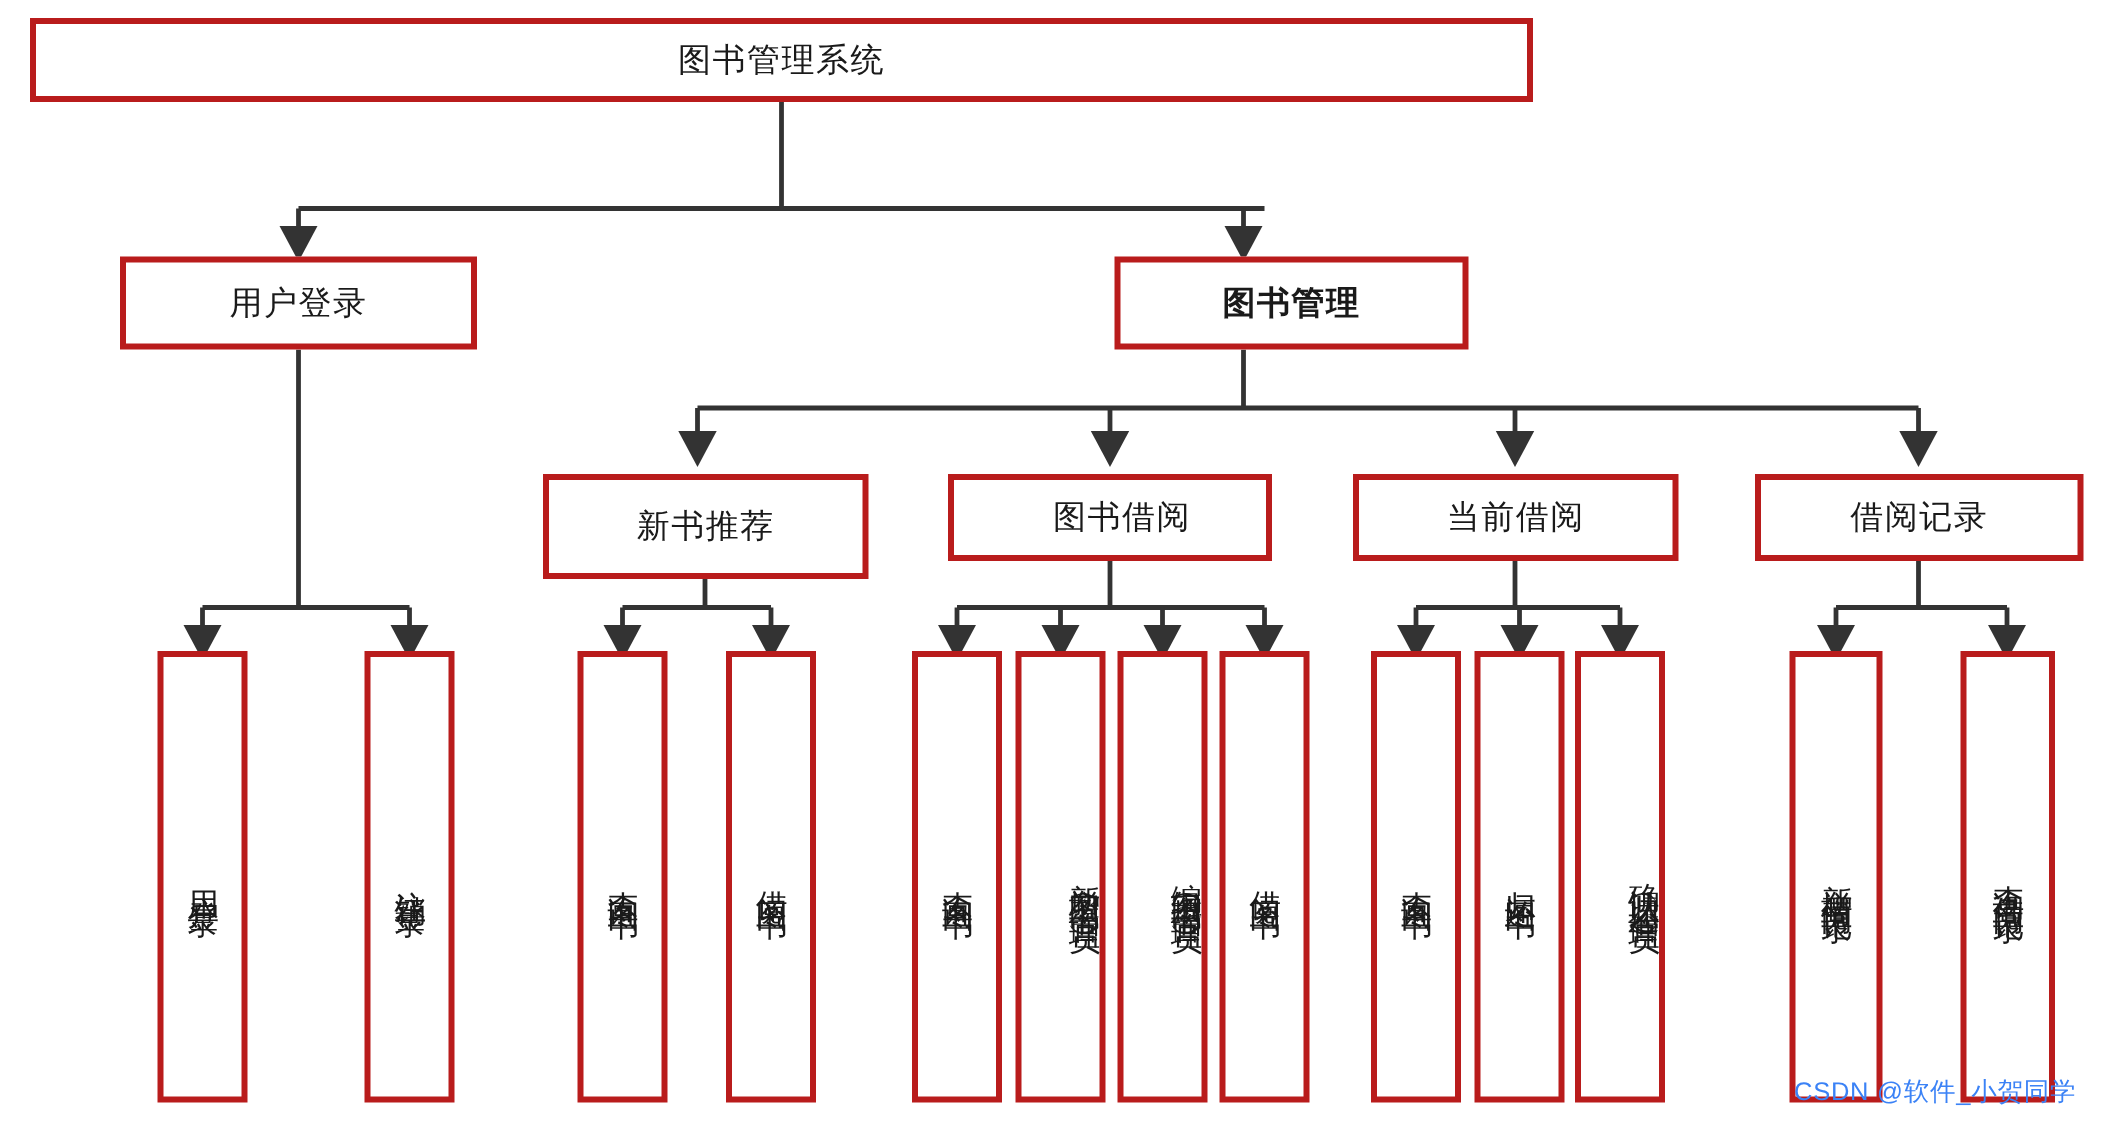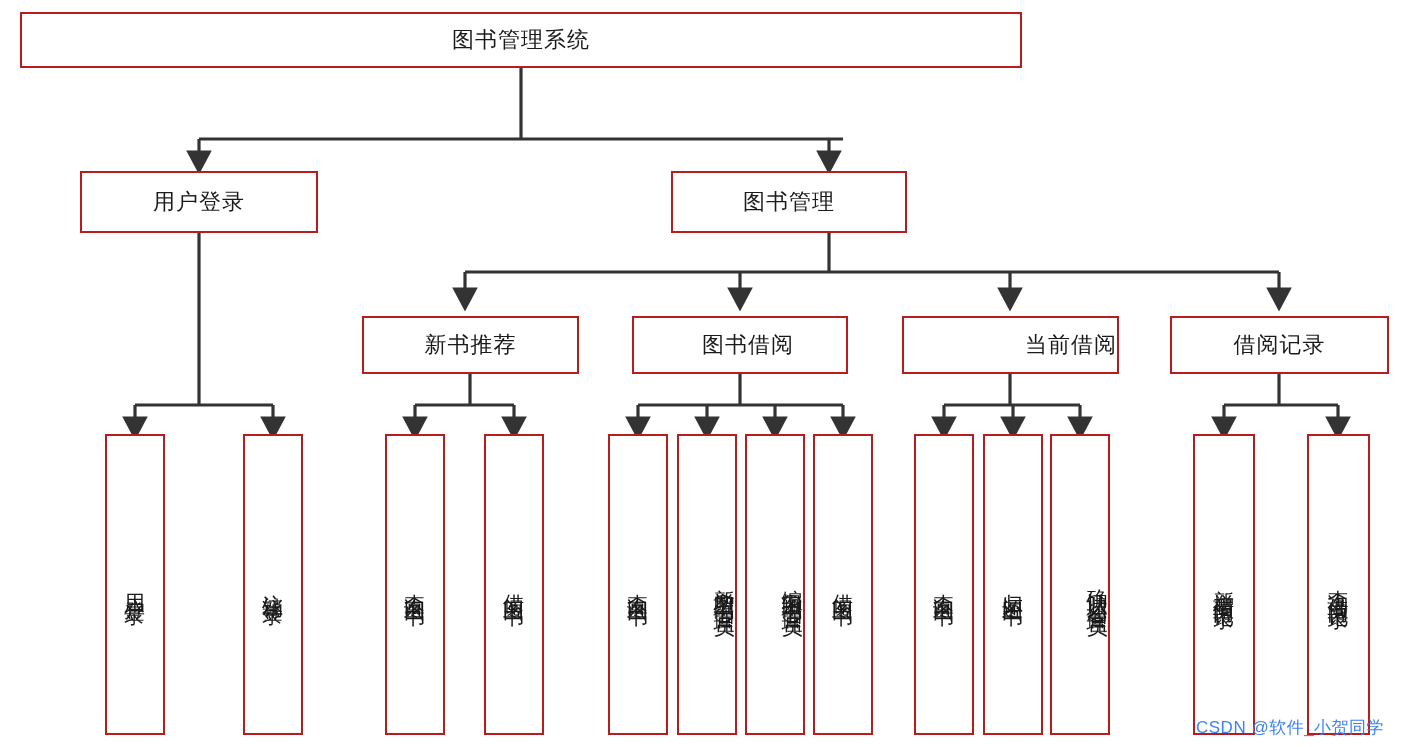--- a/index.html
+++ b/index.html
@@ -22,21 +22,21 @@
     left: 0;
     top: 0;
     width: 1405px;
     height: 747px;
     pointer-events: none;
   }
   .node {
     position: absolute;
     box-sizing: border-box;
     background: #ffffff;
-    border: 2px solid #b91c1c;
+    border: 4px solid #b91c1c;
     display: flex;
     align-items: center;
     justify-content: center;
     color: #1a1a1a;
   }
   .node-h {
     font-size: 22px;
     letter-spacing: 1px;
     white-space: nowrap;
   }
@@ -117,31 +117,31 @@
     </g>
   </svg>
 
   <div class="node node-h" style="left:20px; top:12px; width:1002px; height:56px;">
     <span>图书管理系统</span>
   </div>
 
   <div class="node node-h" style="left:80px; top:171px; width:238px; height:62px;">
     <span>用户登录</span>
   </div>
-  <div class="node node-h" style="left:671px; top:171px; width:236px; height:62px;">
+  <div class="node node-h" style="left:743px; top:171px; width:236px; height:62px;font-weight:bold;">
     <span>图书管理</span>
   </div>
 
-  <div class="node node-h" style="left:362px; top:316px; width:217px; height:58px;">
+  <div class="node node-h" style="left:362px; top:316px; width:217px; height:70px;">
     <span>新书推荐</span>
   </div>
   <div class="node node-h" style="left:632px; top:316px; width:216px; height:58px;padding-left:16px;">
     <span>图书借阅</span>
   </div>
-  <div class="node node-h" style="left:902px; top:316px; width:217px; height:58px;justify-content:flex-end;">
+  <div class="node node-h" style="left:902px; top:316px; width:217px; height:58px;">
     <span>当前借阅</span>
   </div>
   <div class="node node-h" style="left:1170px; top:316px; width:219px; height:58px;">
     <span>借阅记录</span>
   </div>
 
   <div class="node node-v mid" style="left:105px; top:434px; width:60px; height:301px;">
     <span>用户登录</span>
   </div>
   <div class="node node-v mid" style="left:243px; top:434px; width:60px; height:301px;">

